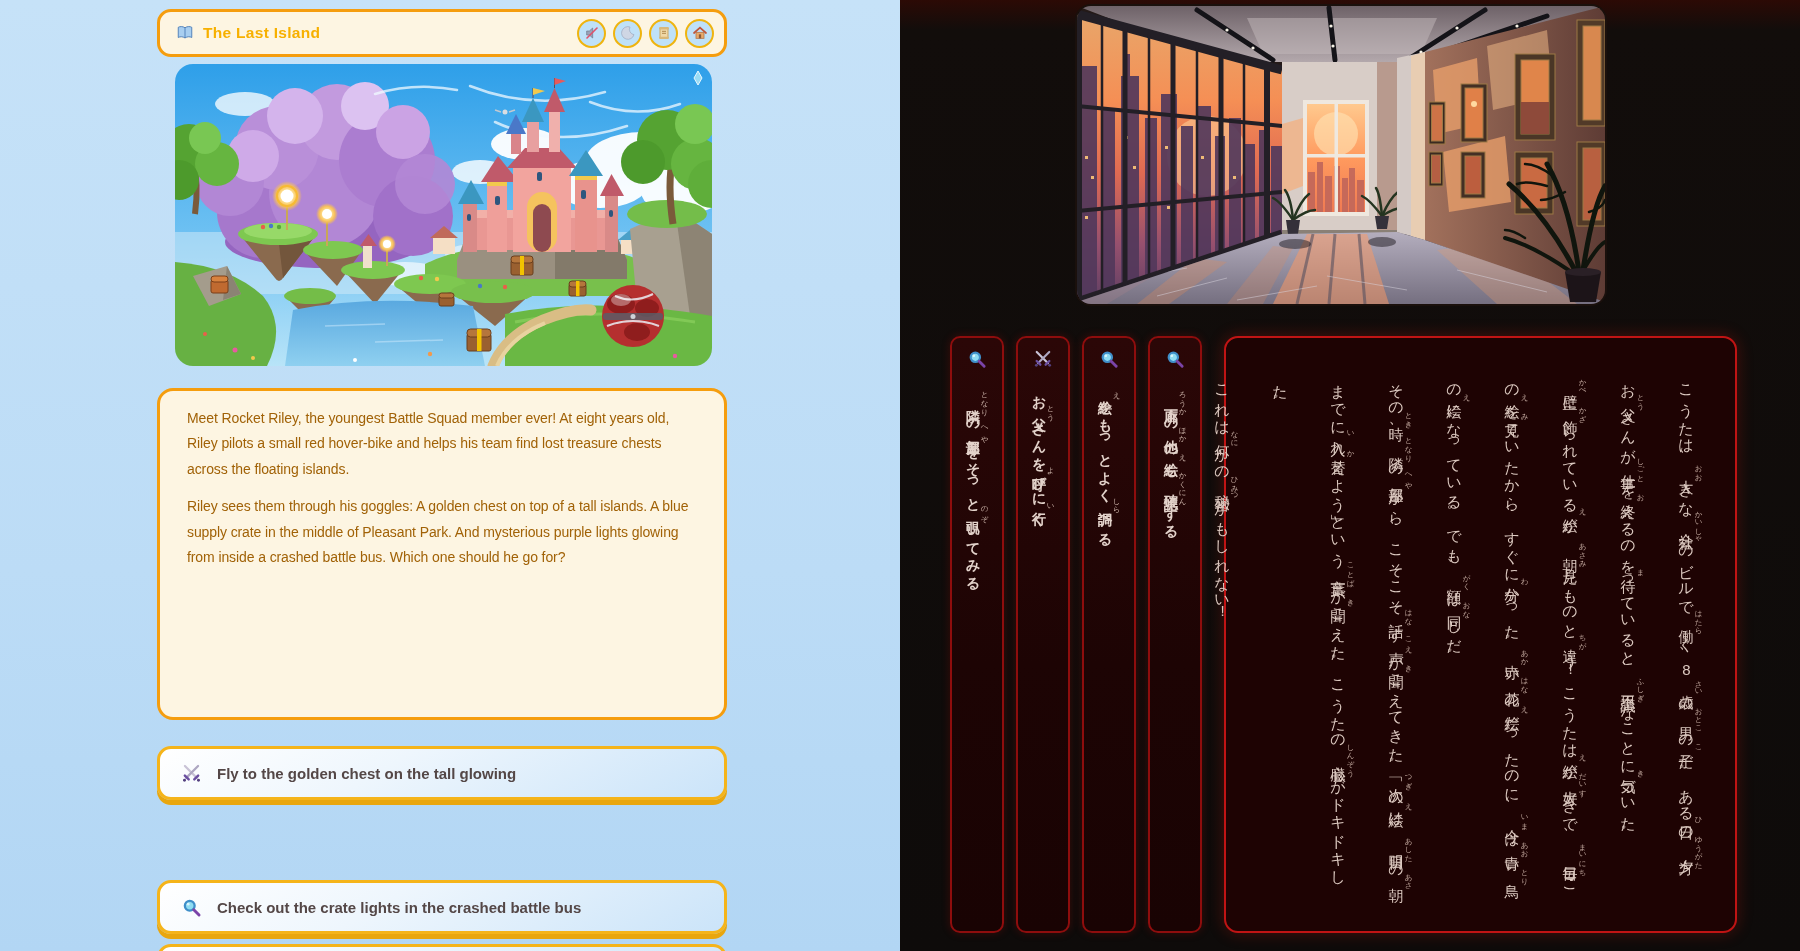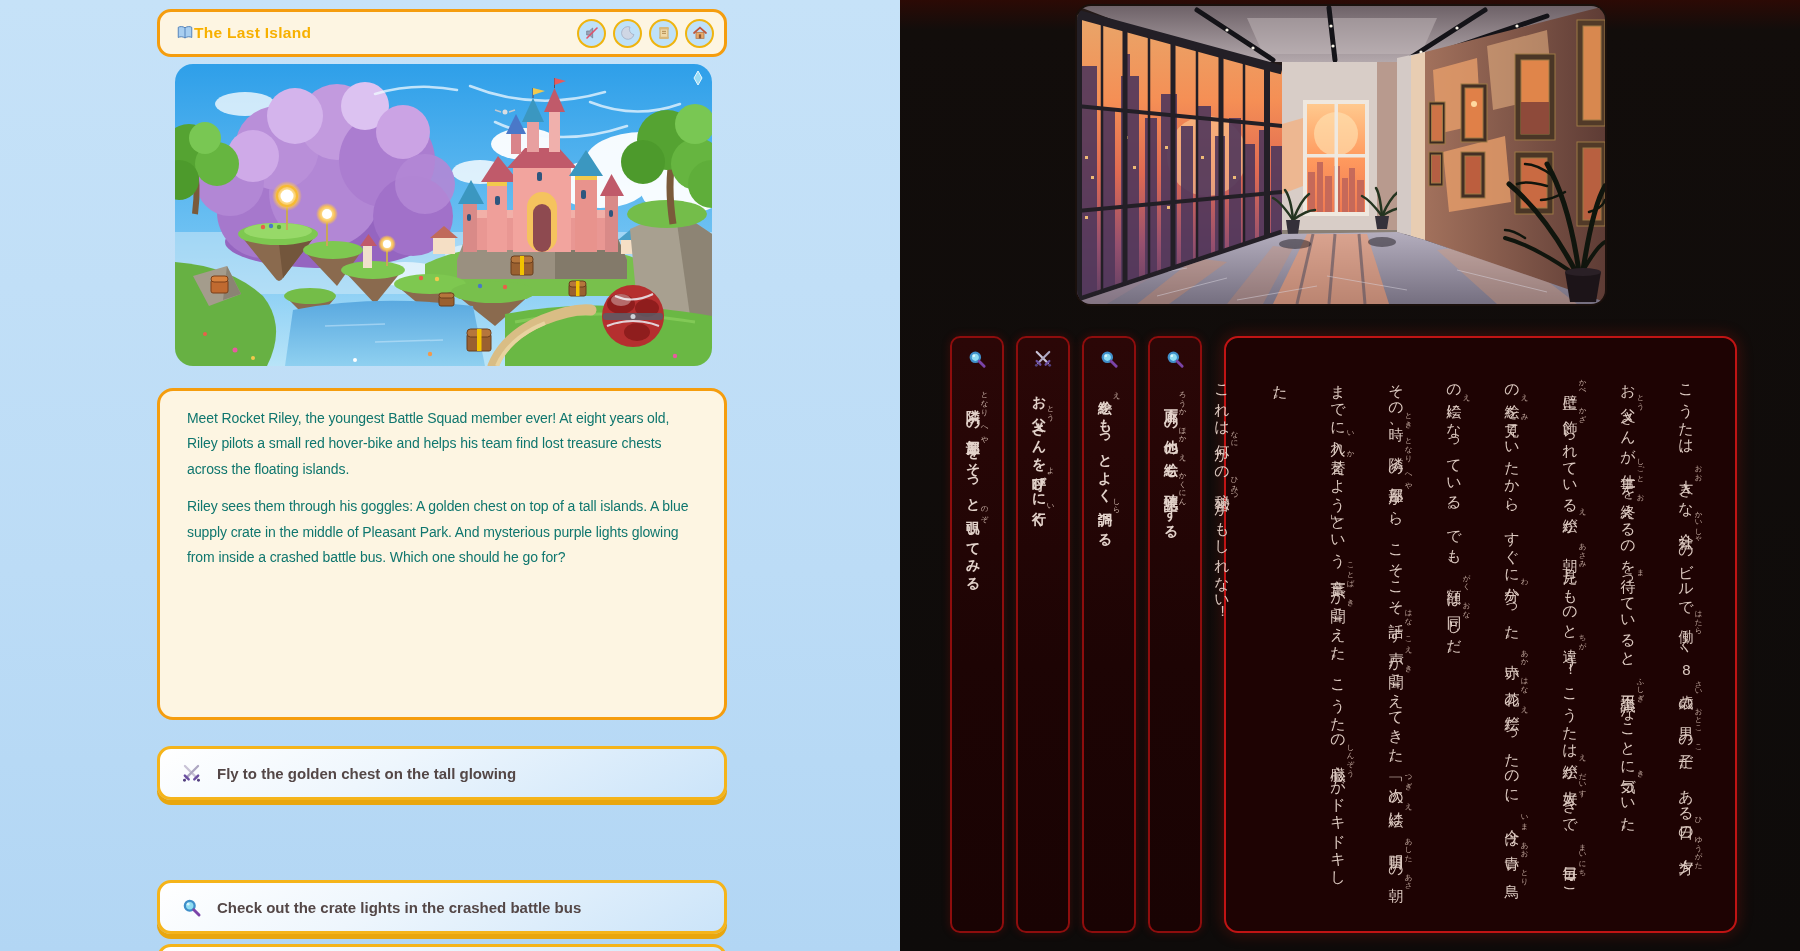--- a/index.html
+++ b/index.html
@@ -8,34 +8,34 @@
   button { font:inherit; cursor:pointer; border:none; background:none; }
 
   
   .left-panel { position:absolute; left:0; top:0; width:900px; height:951px;
     background:linear-gradient(180deg,#c6e2f8 0%,#bcdcf6 60%,#b2d6f4 100%); }
 
   .card { position:absolute; left:157px; width:570px; background:#fdf5e2;
     border:3px solid #f59d0e; border-radius:16px; }
   .header-card { top:9px; height:48px; border-radius:14px; display:flex;
     align-items:center; justify-content:space-between; padding:0 10px 0 16px; }
-  .title-wrap { display:flex; align-items:center; }
+  .title-wrap { display:flex; align-items:center; gap:9px; }
   .app-title { color:#f7b000; font-weight:bold; font-size:15.5px; letter-spacing:.3px; }
   .toolbar { display:flex; }
   .tool-btn { width:29px; height:29px; border-radius:50%; background:#bfe1f8;
     border:2px solid #efb40f; display:flex; align-items:center; justify-content:center;
     margin-left:7px; }
   .tool-btn svg { width:16px; height:16px; }
 
   .hero { position:absolute; overflow:hidden; }
   .hero svg { display:block; width:100%; height:100%; }
   .hero-left { left:175px; top:64px; width:537px; height:302px; border-radius:18px; }
 
   .story-card { top:388px; height:332px; padding:15px 27px; }
-  .story-card p { color:#0f766e; font-size:14px; line-height:1.82;
+  .story-card p { color:#a16207; font-size:14px; line-height:1.82;
     letter-spacing:-.1px; margin-bottom:12px; }
 
   .choice { position:absolute; left:157px; width:570px; height:54px;
     border-radius:14px; border:3px solid #f5b41a;
     background:linear-gradient(150deg,#ffffff 0%,#eef6fd 40%,#cbe4f9 100%);
     box-shadow:0 5px 0 #e9a60e; display:flex; align-items:center; gap:15px;
     padding:0 21px; text-align:left; }
   .choice .ic { width:21px; height:21px; flex:none; }
   .choice-label { font-weight:bold; font-size:15px; color:#544747; }
 

